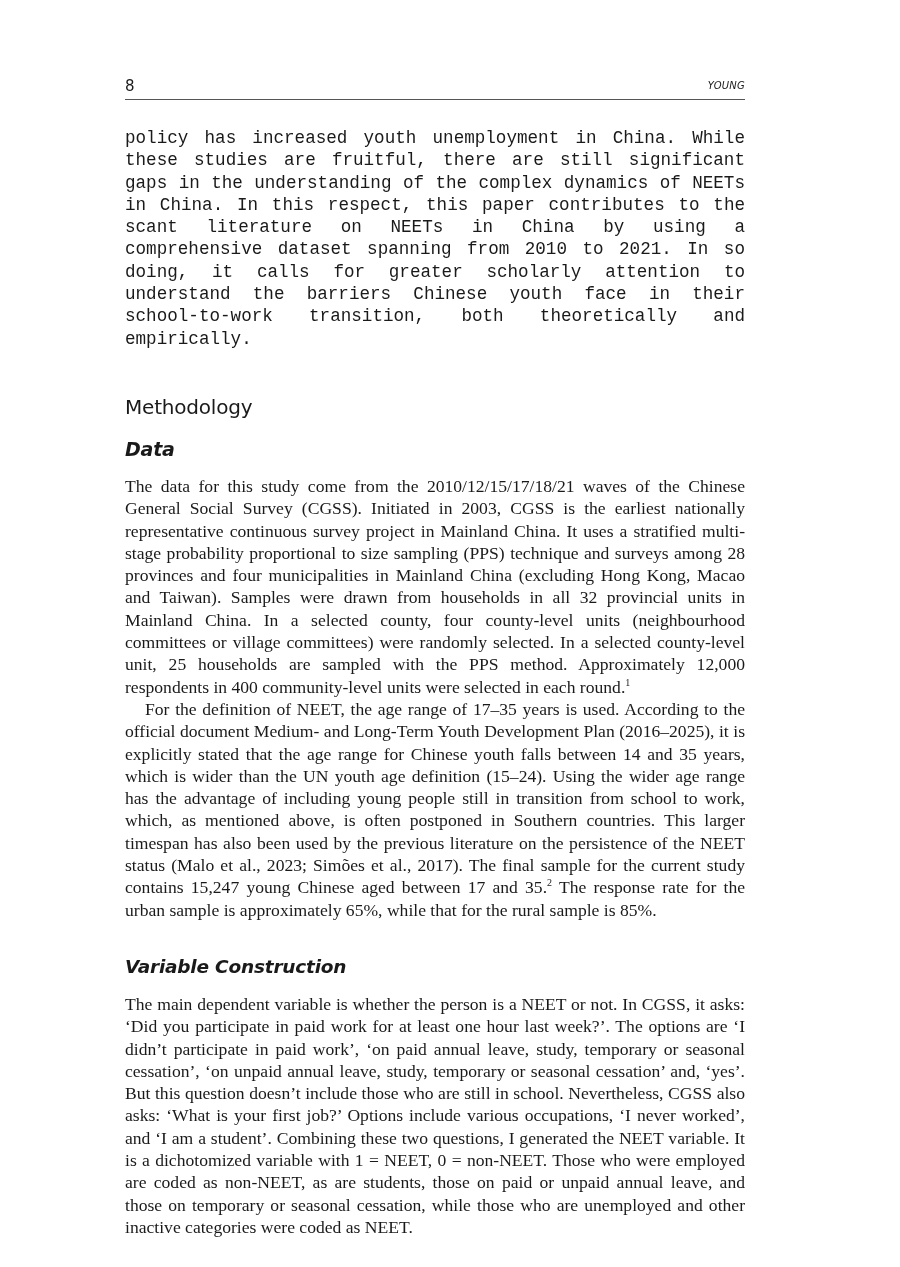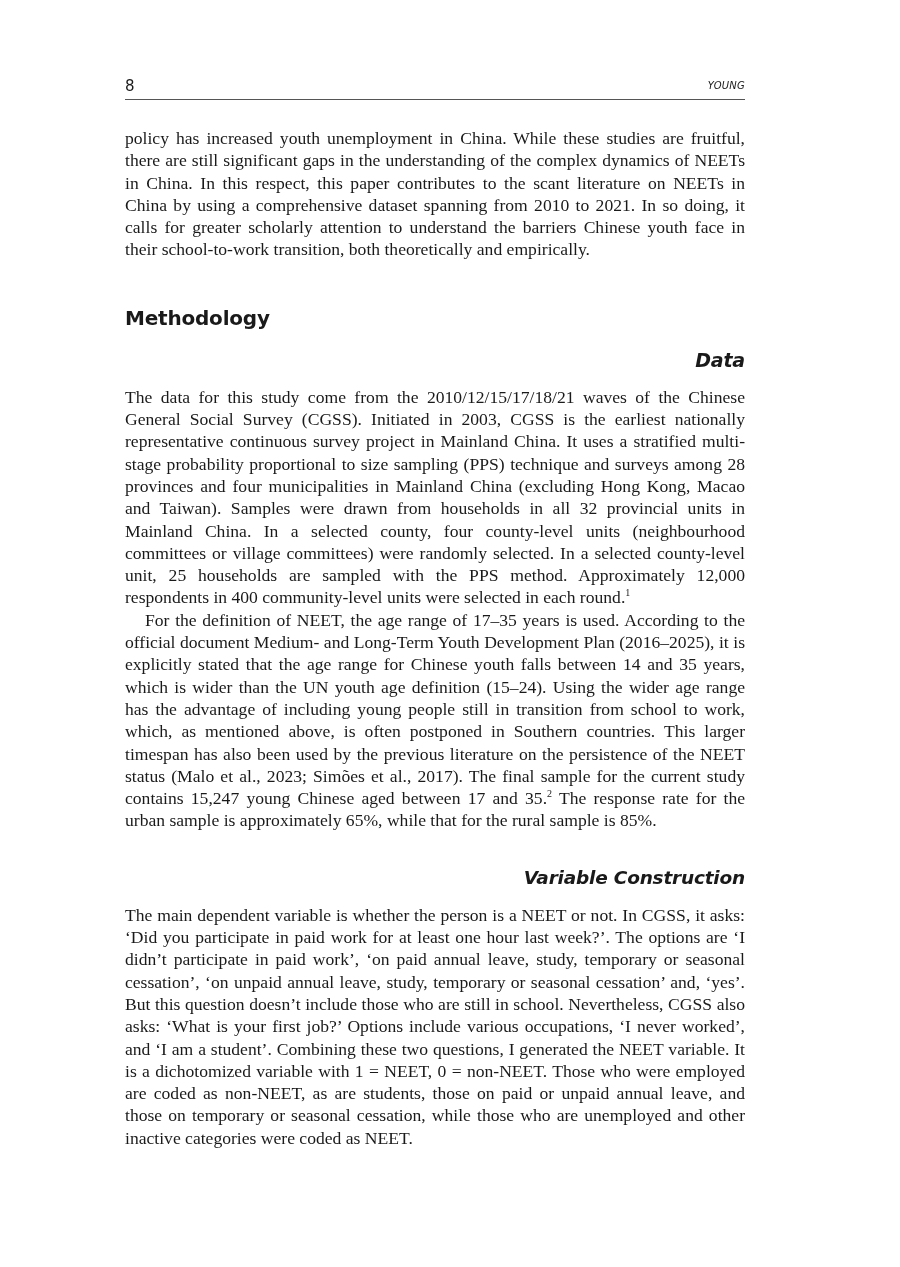--- a/index.html
+++ b/index.html
@@ -43,41 +43,41 @@
     p {
       font-family: "Liberation Serif", serif;
       font-size: 17.6px;
       line-height: 22.3px;
       margin: 0;
       text-align: justify;
       hyphens: manual;
     }
     .intro {
       margin-top: 27px;
+      font-family: Liberation Mono, monospace;
     }
     .indent {
       text-indent: 20px;
     }
     h2 {
       font-family: "DejaVu Sans", sans-serif;
-      font-weight: bold;
+      font-weight: normal;
       font-size: 20px;
       line-height: 26px;
       margin: 44px 0 0 0;
       letter-spacing: -0.2px;
     }
     h3 {
       font-family: "DejaVu Sans", sans-serif;
       font-weight: bold;
       font-style: italic;
       font-size: 19px;
       line-height: 24px;
       margin: 17px 0 14px 0;
       letter-spacing: -0.2px;
-      text-align: right;
     }
     h3.second {
       margin-top: 34px;
       font-size: 18.5px;
       font-style: italic;
     }
     sup {
       font-size: 10px;
       line-height: 0;
       vertical-align: super;

